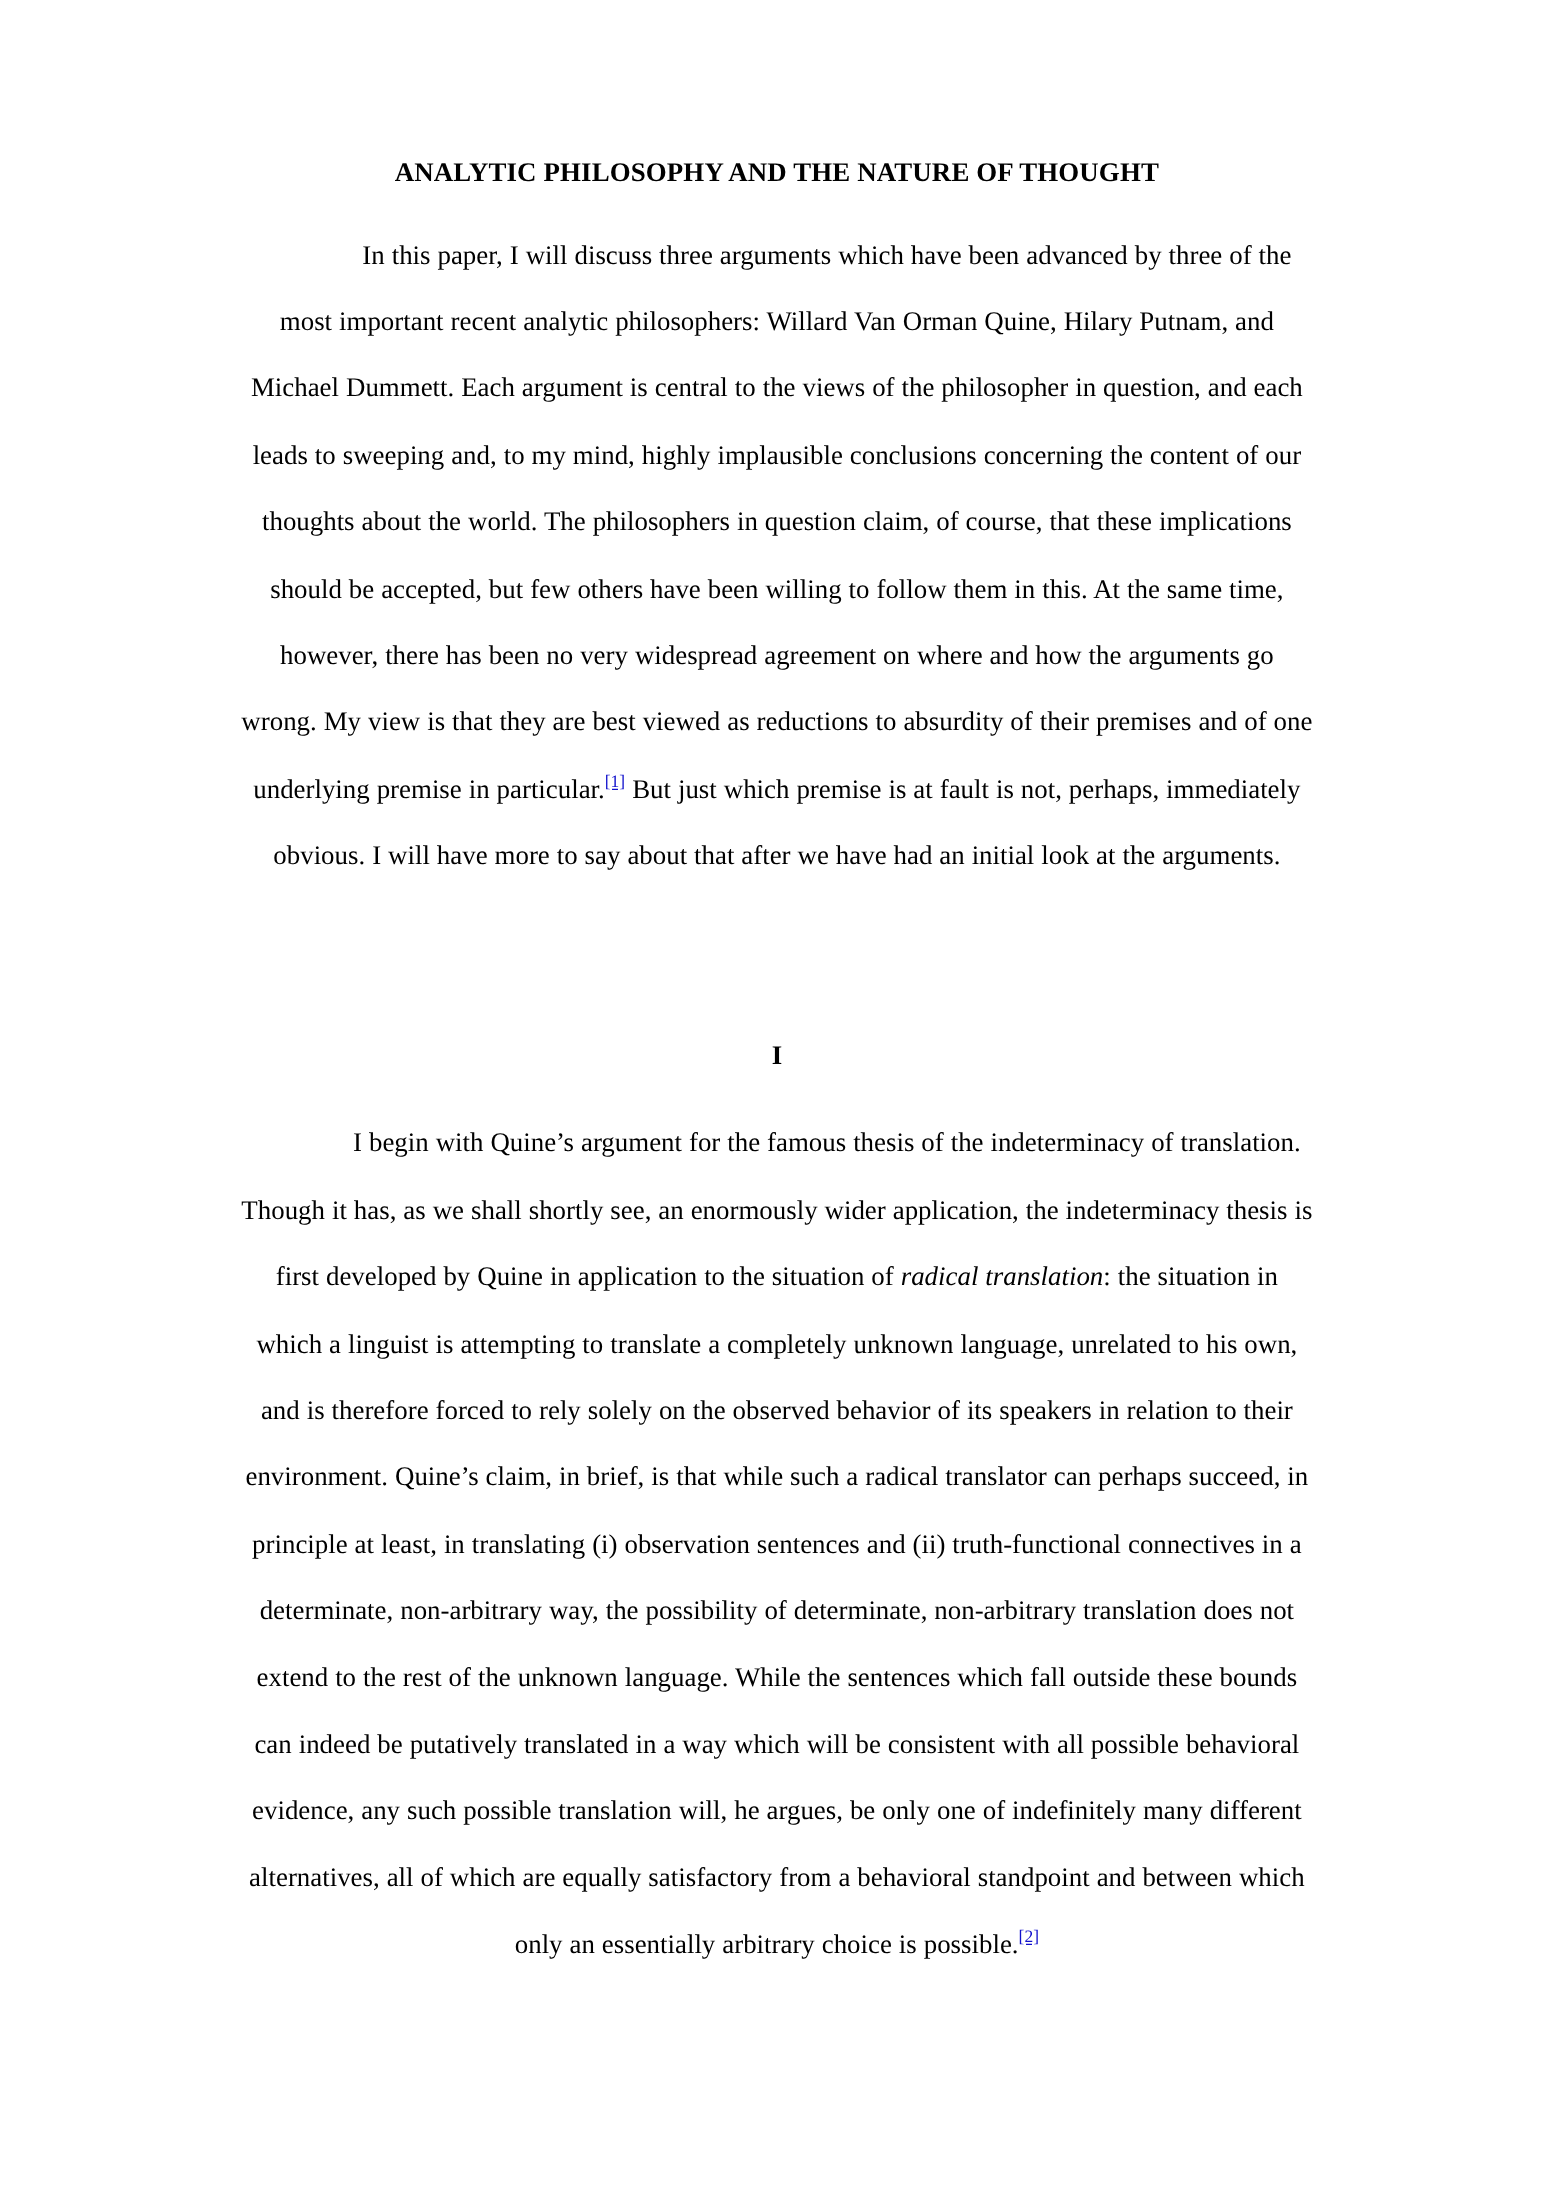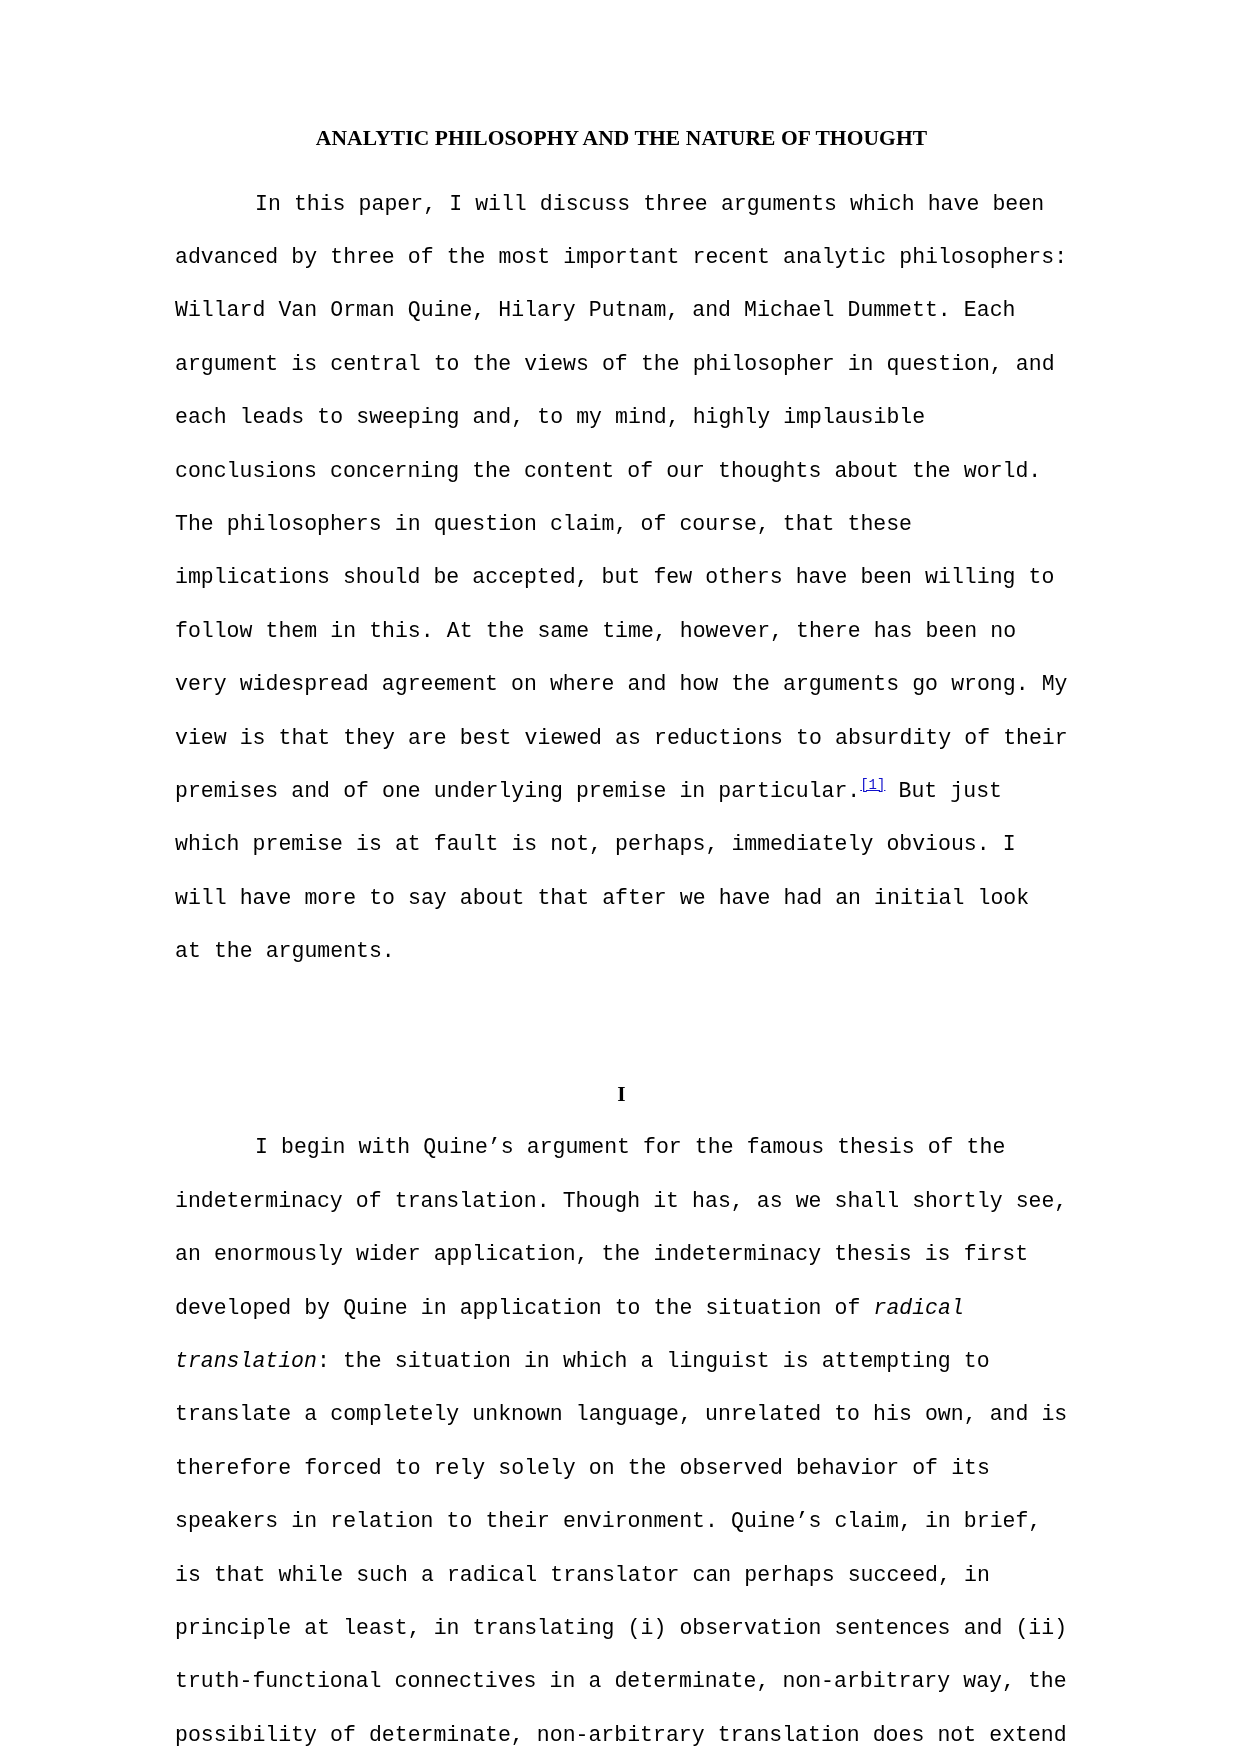--- a/index.html
+++ b/index.html
@@ -30,25 +30,24 @@
     text-align: center;
     font-weight: bold;
     font-size: 21.5px;
     line-height: 1.0;
     letter-spacing: 0.1px;
     margin: 0 0 28px 0;
   }
   .body-par {
     font-size: 21.5px;
     line-height: 53.4px;
-    text-align: left;
-    margin: 0;
+    text-align: center;
+    margin: 17px;
     text-indent: 80px;
     word-spacing: 0.2px;
-    font-family: Liberation Mono, monospace;
   }
   .section-heading {
     text-align: center;
     font-weight: bold;
     font-size: 21.5px;
     line-height: 53.4px;
     margin: 0;
   }
   .spacer-line {
     height: 53.4px;

